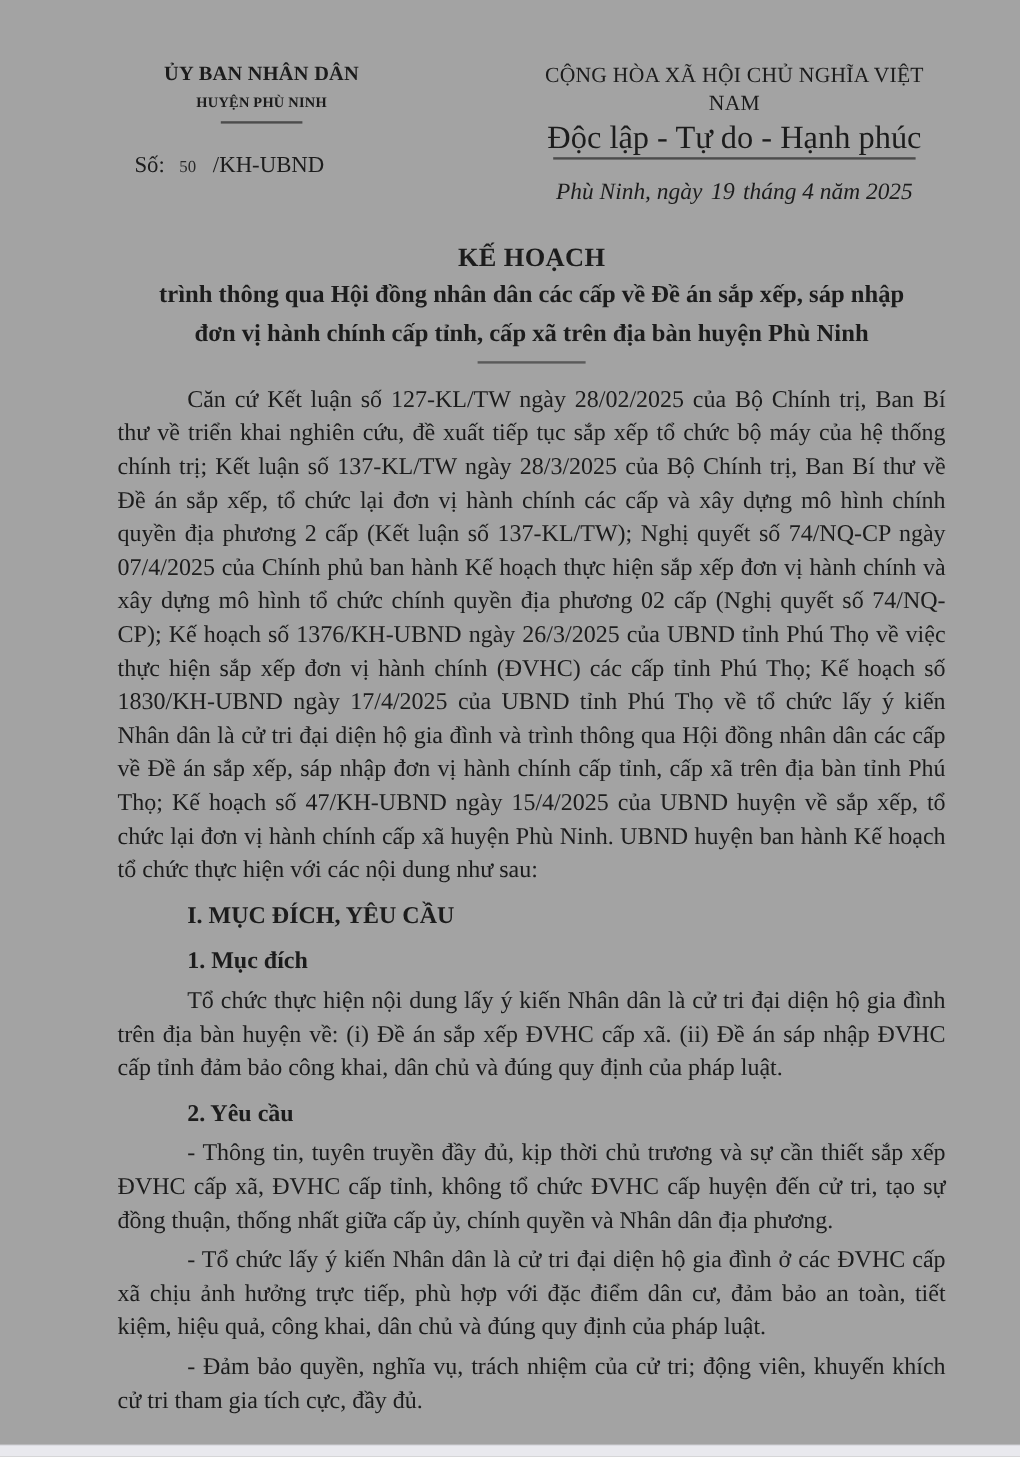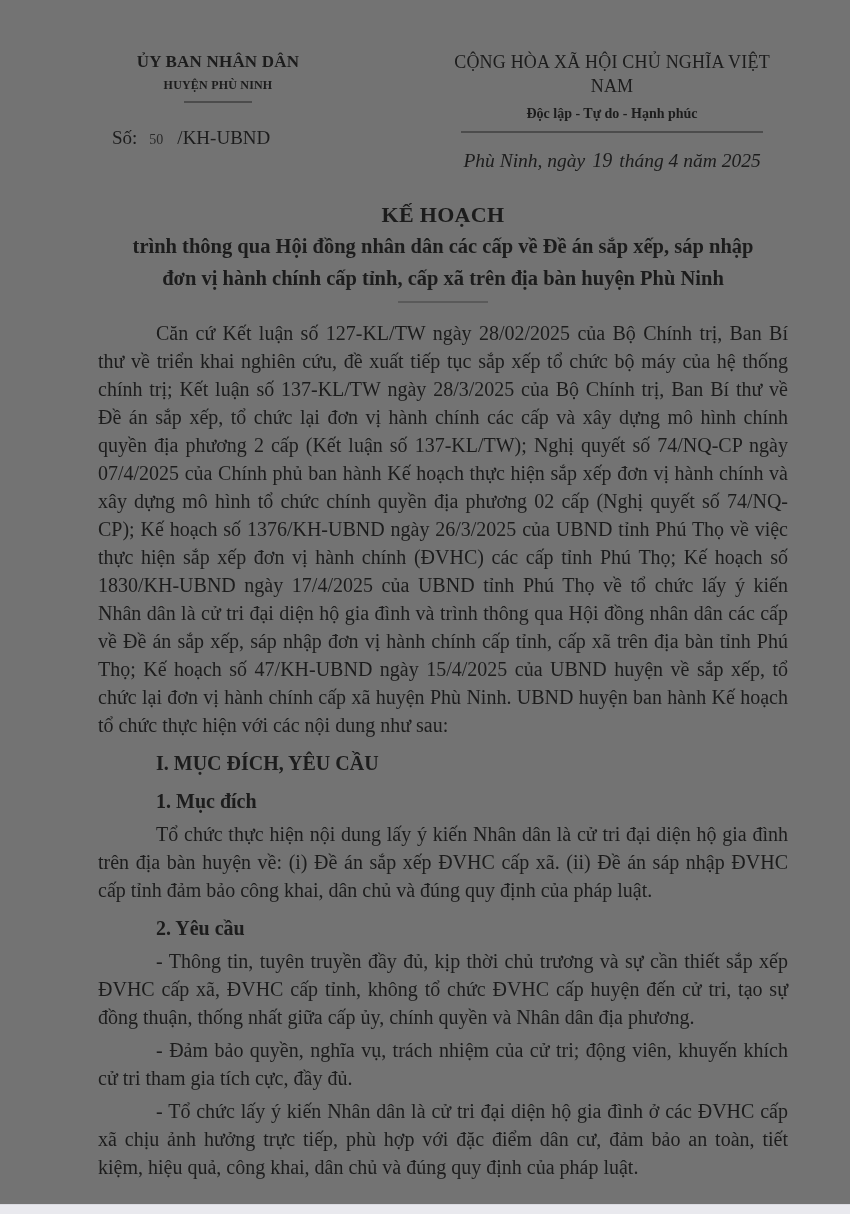--- a/index.html
+++ b/index.html
@@ -1,36 +1,36 @@
 <!DOCTYPE html>
 <html lang="vi"><head>
 <meta charset="utf-8">
 <style>
   html,body{margin:0;padding:0;background:#ffffff;}
   .doc{
     position:relative;
     width:850px;height:1214px;
-    background:#737373;
+    background:#a3a3a3;
     overflow:hidden;
     font-family:"Liberation Serif","DejaVu Serif",serif;
     color:#1c1c1c;
   }
   .content{padding:50px 62px 0 98px;}
 
   
   .hdr{display:flex;justify-content:space-between;align-items:flex-start;}
   .hdr-left{width:240px;text-align:center;}
   .hdr-right{width:352px;text-align:center;}
   .org-line1{font-weight:bold;font-size:17px;line-height:23px;letter-spacing:.2px;}
   .org-line2{font-weight:bold;font-size:12px;line-height:24px;letter-spacing:.2px;}
   .rule-small{width:68px;border-bottom:2px solid #4c4c4c;margin:4px auto 0 auto;}
   .doc-number{margin-top:24px;font-size:19px;text-align:left;padding-left:14px;}
   .doc-number .ins-num{display:inline-block;padding:0 14px 0 12px;font-size:14px;color:#2a2a2a;}
   .motto1{font-weight:normal;font-size:18px;line-height:24px;letter-spacing:.2px;}
-  .motto2{font-weight:bold;font-size:14px;line-height:28px;margin-top:2px;}
+  .motto2{font-weight:normal;font-size:27px;line-height:28px;margin-top:2px;}
   .rule-motto{width:302px;border-bottom:2px solid #4c4c4c;margin:3px auto 0 auto;}
   .place-date{margin-top:16px;font-style:italic;font-size:19.5px;}
   .place-date .ins-num{display:inline-block;padding:0 7px;font-size:20px;}
 
   
   .title-block{margin-top:28px;text-align:center;}
   .doc-type{font-weight:bold;font-size:22px;line-height:30px;letter-spacing:.3px;}
   .subtitle{font-weight:bold;font-size:20.5px;line-height:32px;}
   .rule-title{width:90px;border-bottom:2.5px solid #5a5a5a;margin:7px auto 0 auto;}
 
@@ -84,20 +84,20 @@
       <div class="rule-title"></div>
     </div>
 
     <div class="body-text">
         <p class="block paragraph">Căn cứ Kết luận số 127-KL/TW ngày 28/02/2025 của Bộ Chính trị, Ban Bí thư về triển khai nghiên cứu, đề xuất tiếp tục sắp xếp tổ chức bộ máy của hệ thống chính trị; Kết luận số 137-KL/TW ngày 28/3/2025 của Bộ Chính trị, Ban Bí thư về Đề án sắp xếp, tổ chức lại đơn vị hành chính các cấp và xây dựng mô hình chính quyền địa phương 2 cấp (Kết luận số 137-KL/TW); Nghị quyết số 74/NQ-CP ngày 07/4/2025 của Chính phủ ban hành Kế hoạch thực hiện sắp xếp đơn vị hành chính và xây dựng mô hình tổ chức chính quyền địa phương 02 cấp (Nghị quyết số 74/NQ-CP); Kế hoạch số 1376/KH-UBND ngày 26/3/2025 của UBND tỉnh Phú Thọ về việc thực hiện sắp xếp đơn vị hành chính (ĐVHC) các cấp tỉnh Phú Thọ; Kế hoạch số 1830/KH-UBND ngày 17/4/2025 của UBND tỉnh Phú Thọ về tổ chức lấy ý kiến Nhân dân là cử tri đại diện hộ gia đình và trình thông qua Hội đồng nhân dân các cấp về Đề án sắp xếp, sáp nhập đơn vị hành chính cấp tỉnh, cấp xã trên địa bàn tỉnh Phú Thọ; Kế hoạch số 47/KH-UBND ngày 15/4/2025 của UBND huyện về sắp xếp, tổ chức lại đơn vị hành chính cấp xã huyện Phù Ninh. UBND huyện ban hành Kế hoạch tổ chức thực hiện với các nội dung như sau:</p>
         <p class="block heading1">I. MỤC ĐÍCH, YÊU CẦU</p>
         <p class="block heading2">1. Mục đích</p>
         <p class="block paragraph">Tổ chức thực hiện nội dung lấy ý kiến Nhân dân là cử tri đại diện hộ gia đình trên địa bàn huyện về: (i) Đề án sắp xếp ĐVHC cấp xã. (ii) Đề án sáp nhập ĐVHC cấp tỉnh đảm bảo công khai, dân chủ và đúng quy định của pháp luật.</p>
         <p class="block heading2">2. Yêu cầu</p>
         <p class="block paragraph">- Thông tin, tuyên truyền đầy đủ, kịp thời chủ trương và sự cần thiết sắp xếp ĐVHC cấp xã, ĐVHC cấp tỉnh, không tổ chức ĐVHC cấp huyện đến cử tri, tạo sự đồng thuận, thống nhất giữa cấp ủy, chính quyền và Nhân dân địa phương.</p>
+        <p class="block paragraph">- Tổ chức lấy ý kiến Nhân dân là cử tri đại diện hộ gia đình ở các ĐVHC cấp xã chịu ảnh hưởng trực tiếp, phù hợp với đặc điểm dân cư, đảm bảo an toàn, tiết kiệm, hiệu quả, công khai, dân chủ và đúng quy định của pháp luật.</p>
         <p class="block paragraph">- Đảm bảo quyền, nghĩa vụ, trách nhiệm của cử tri; động viên, khuyến khích cử tri tham gia tích cực, đầy đủ.</p>
-        <p class="block paragraph">- Tổ chức lấy ý kiến Nhân dân là cử tri đại diện hộ gia đình ở các ĐVHC cấp xã chịu ảnh hưởng trực tiếp, phù hợp với đặc điểm dân cư, đảm bảo an toàn, tiết kiệm, hiệu quả, công khai, dân chủ và đúng quy định của pháp luật.</p>
       </div>
 
   </div>
 
   <div class="bottom-strip"></div>
 </div>
 
 </body></html>

